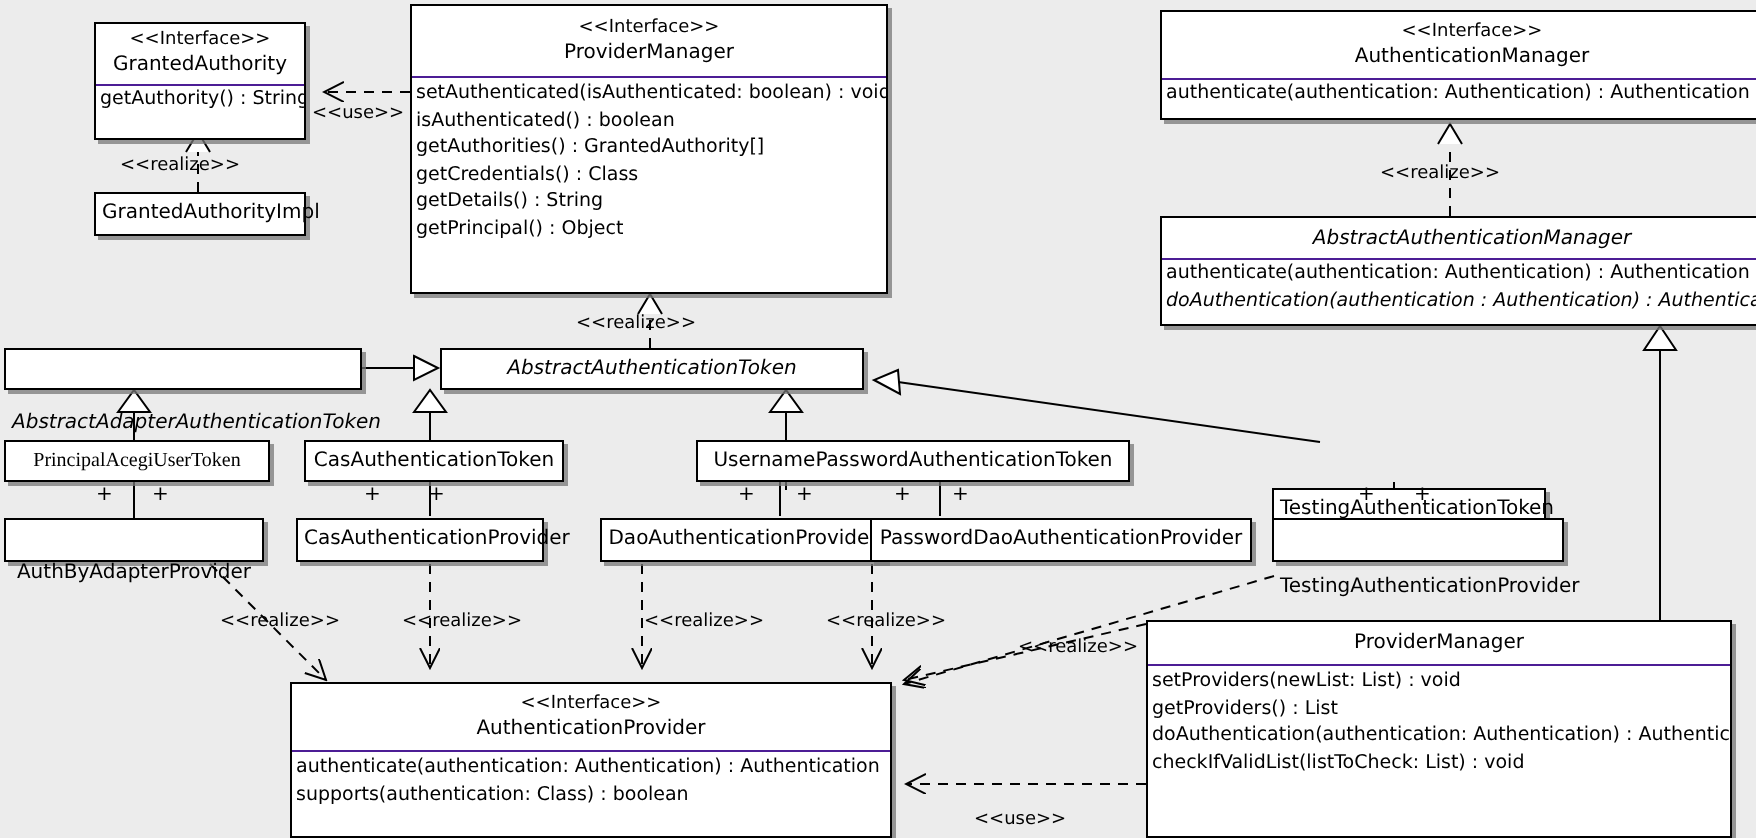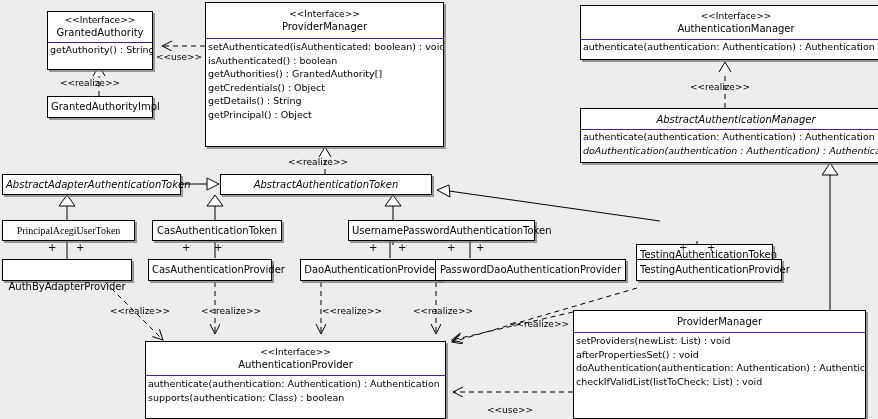--- a/index.html
+++ b/index.html
@@ -162,21 +162,21 @@
 
   <div class="umlbox" style="left:205px;top:2px;width:239px;height:145px;">
     <div class="sect nameblock" style="padding-top:5px;padding-bottom:5px;">
       <span class="stereo">&lt;&lt;Interface&gt;&gt;</span>
       <span class="cname">ProviderManager</span>
     </div>
     <div class="sect members" style="padding-top:1px;">
       <div class="member">setAuthenticated(isAuthenticated: boolean) : void</div>
       <div class="member">isAuthenticated() : boolean</div>
       <div class="member">getAuthorities() : GrantedAuthority[]</div>
-      <div class="member">getCredentials() : Object</div>
+      <div class="member">getCredentials() : Class</div>
       <div class="member">getDetails() : String</div>
       <div class="member">getPrincipal() : Object</div>
     </div>
   </div>
 
   <div class="umlbox" style="left:580px;top:5px;width:312px;height:55px;">
     <div class="sect nameblock" style="padding-top:4px;padding-bottom:4px;">
       <span class="stereo">&lt;&lt;Interface&gt;&gt;</span>
       <span class="cname">AuthenticationManager</span>
     </div>
@@ -189,21 +189,21 @@
     <div class="sect nameblock" style="padding-top:4px;padding-bottom:3px;">
       <span class="cname abstract">AbstractAuthenticationManager</span>
     </div>
     <div class="sect members">
       <div class="member">authenticate(authentication: Authentication) : Authentication</div>
       <div class="member abstract">doAuthentication(authentication : Authentication) : Authentication</div>
     </div>
   </div>
 
   <div class="umlbox compact" style="left:2px;top:174px;width:179px;height:21px;">
-    <div class="sect nameblock" style="padding-top:3px;">
+    <div class="sect nameblock" style="padding-top:3px;margin-top:27px;">
       <span class="cname abstract">AbstractAdapterAuthenticationToken</span>
     </div>
   </div>
 
   <div class="umlbox compact" style="left:220px;top:174px;width:212px;height:21px;">
     <div class="sect nameblock" style="padding-top:3px;">
       <span class="cname abstract">AbstractAuthenticationToken</span>
     </div>
   </div>
 
@@ -212,21 +212,21 @@
       <span class="cname">PrincipalAcegiUserToken</span>
     </div>
   </div>
 
   <div class="umlbox compact" style="left:152px;top:220px;width:130px;height:21px;">
     <div class="sect nameblock" style="padding-top:3px;">
       <span class="cname">CasAuthenticationToken</span>
     </div>
   </div>
 
-  <div class="umlbox compact" style="left:348px;top:220px;width:187px;height:21px;">
+  <div class="umlbox compact" style="left:348px;top:220px;width:217px;height:21px;">
     <div class="sect nameblock" style="padding-top:3px;">
       <span class="cname">UsernamePasswordAuthenticationToken</span>
     </div>
   </div>
 
   <div class="umlbox compact" style="left:636px;top:220px;width:137px;height:21px;margin-top:24px;">
     <div class="sect nameblock" style="padding-top:3px;">
       <span class="cname">TestingAuthenticationToken</span>
     </div>
   </div>
@@ -249,21 +249,21 @@
     </div>
   </div>
 
   <div class="umlbox compact" style="left:435px;top:259px;width:191px;height:22px;">
     <div class="sect nameblock" style="padding-top:3px;">
       <span class="cname">PasswordDaoAuthenticationProvider</span>
     </div>
   </div>
 
   <div class="umlbox compact" style="left:636px;top:259px;width:146px;height:22px;">
-    <div class="sect nameblock" style="padding-top:3px;">
+    <div class="sect nameblock" style="padding-top:3px;margin-top:24px;">
       <span class="cname">TestingAuthenticationProvider</span>
     </div>
   </div>
 
   <div class="umlbox" style="left:145px;top:341px;width:301px;height:78px;">
     <div class="sect nameblock" style="padding-top:4px;padding-bottom:4px;">
       <span class="stereo">&lt;&lt;Interface&gt;&gt;</span>
       <span class="cname">AuthenticationProvider</span>
     </div>
     <div class="sect members" style="padding-top:1px;">
@@ -271,21 +271,21 @@
       <div class="member">supports(authentication: Class) : boolean</div>
     </div>
   </div>
 
   <div class="umlbox" style="left:573px;top:310px;width:293px;height:109px;">
     <div class="sect nameblock" style="padding-top:4px;padding-bottom:4px;">
       <span class="cname">ProviderManager</span>
     </div>
     <div class="sect members" style="padding-top:1px;">
       <div class="member">setProviders(newList: List) : void</div>
-      <div class="member">afterPropertiesSet() : void</div>
+      <div class="member">getProviders() : List</div>
       <div class="member">doAuthentication(authentication: Authentication) : Authentication</div>
       <div class="member">checkIfValidList(listToCheck: List) : void</div>
     </div>
   </div>
 
   <div class="edgelabel" style="left:156px;top:52px;">&lt;&lt;use&gt;&gt;</div>
   <div class="edgelabel" style="left:60px;top:78px;">&lt;&lt;realize&gt;&gt;</div>
   <div class="edgelabel" style="left:288px;top:157px;">&lt;&lt;realize&gt;&gt;</div>
   <div class="edgelabel" style="left:690px;top:82px;">&lt;&lt;realize&gt;&gt;</div>
 

